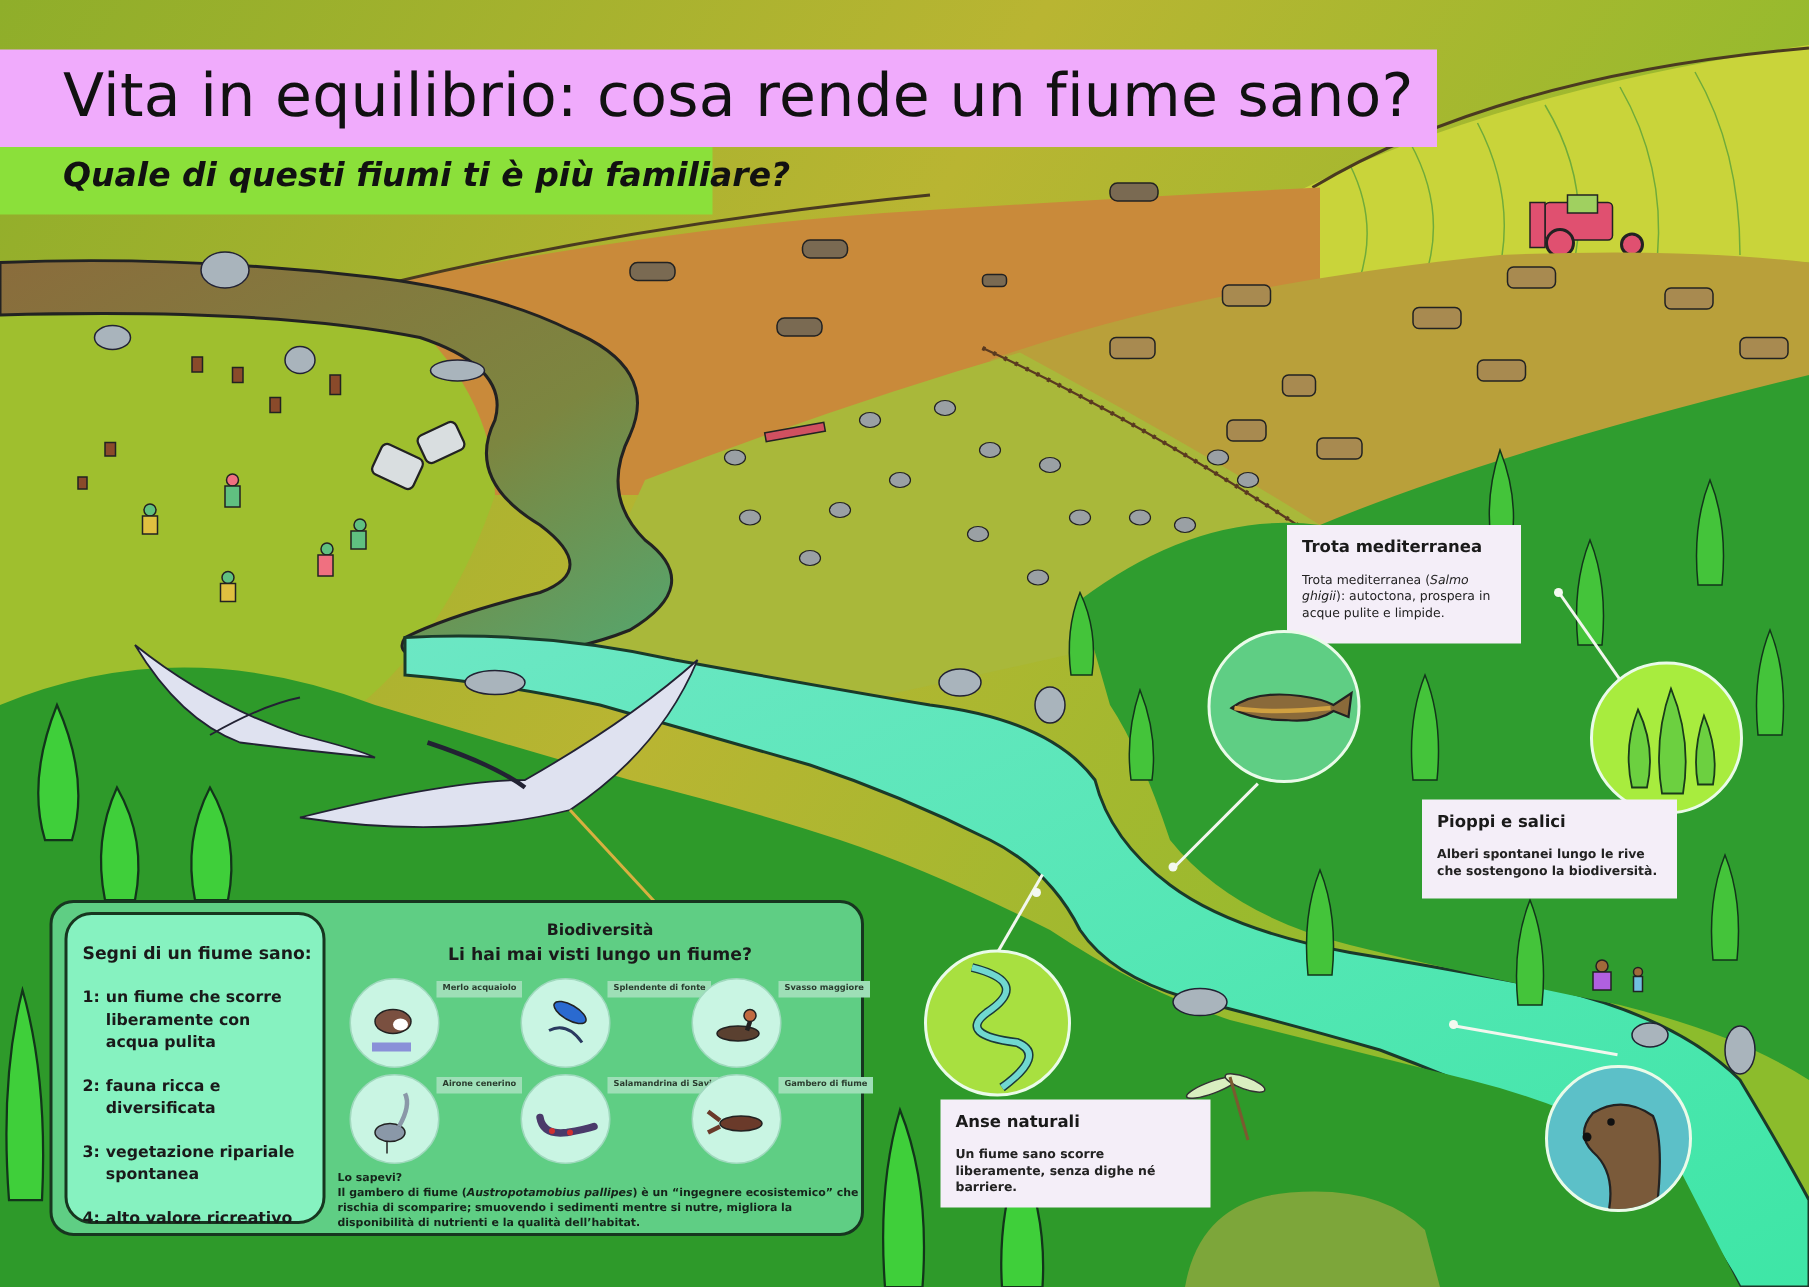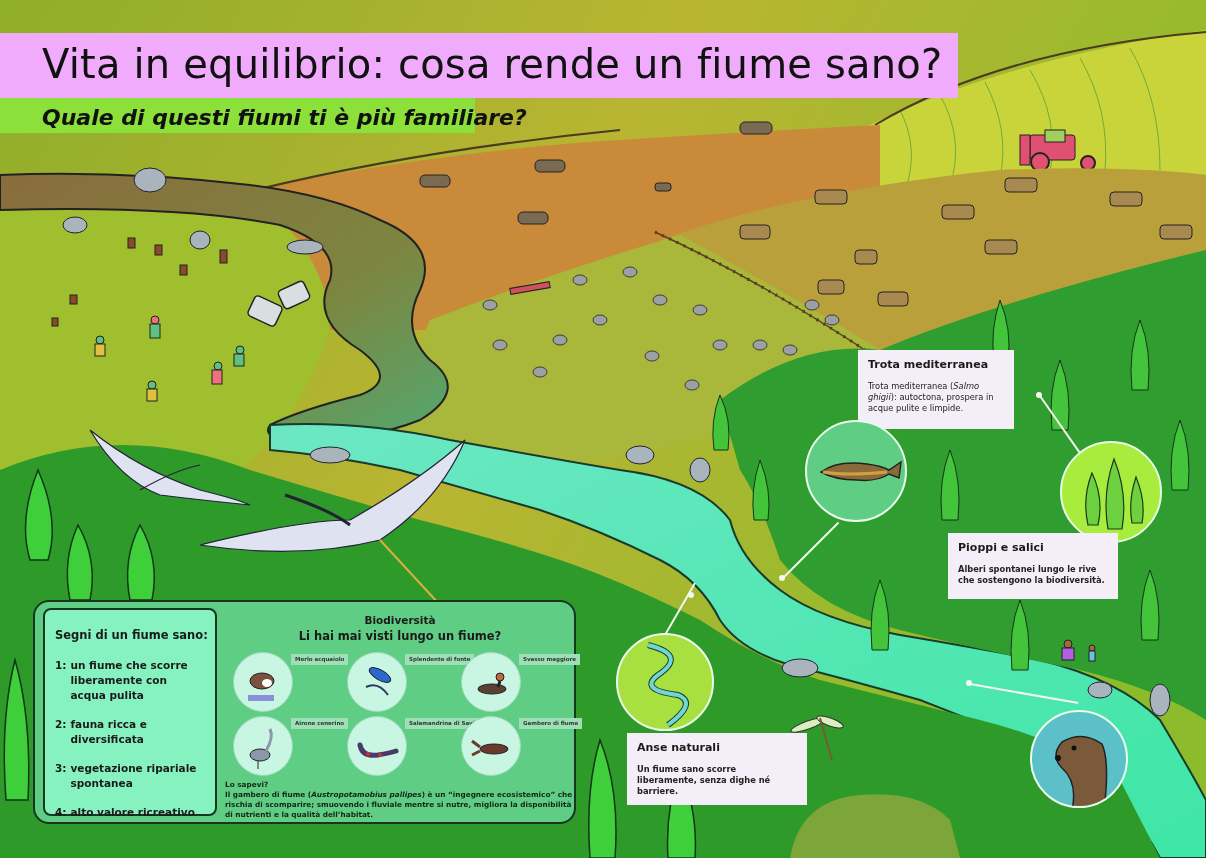--- a/index.html
+++ b/index.html
@@ -3,26 +3,26 @@
 <meta charset="utf-8">
 <style>
   * { box-sizing: border-box; margin: 0; padding: 0; }
   html, body { width: 1206px; height: 858px; overflow: hidden; background: #6fa52a; }
   body { position: relative; font-family: "DejaVu Sans", "Liberation Sans", sans-serif; color: #1a1a1a; }
   #poster { position: absolute; left: 0; top: 0; width: 1206px; height: 858px; overflow: hidden; }
   #scene { position: absolute; left: 0; top: 0; width: 1206px; height: 858px; }
 
   .title-bar { position: absolute; left: 0; top: 33px; width: 958px; height: 65px; background: #f0abfc; }
   .title-text { position: absolute; left: 42px; top: 8px; font-size: 40px; font-weight: normal; letter-spacing: 0.2px; white-space: nowrap; color: #111; }
-  .subtitle-bar { position: absolute; left: 0; top: 98px; width: 475px; height: 35px; background: #8be03a; }
+  .subtitle-bar { position: absolute; left: 0; top: 98px; width: 475px; height: 45px; background: #8be03a; }
   .subtitle-text { position: absolute; left: 42px; top: 7px; font-size: 22px; font-style: italic; white-space: nowrap; color: #111; }
 
   
   .info-panel { position: absolute; left: 33px; top: 600px; width: 543px; height: 224px; background: #5fce84; border: 2px solid #17361f; border-radius: 16px; }
-  .signs-box { position: absolute; left: 8px; top: 6px; width: 174px; height: 208px; background: #86f2c0; border: 2px solid #17361f; border-radius: 8px; padding: 18px 10px 0 10px; }
+  .signs-box { position: absolute; left: 8px; top: 6px; width: 174px; height: 208px; background: #86f2c0; border: 2px solid #17361f; border-radius: 18px; padding: 18px 10px 0 10px; }
   .signs-title { font-size: 11.5px; font-weight: bold; margin-bottom: 16px; white-space: nowrap; }
   .signs-item { display: flex; font-size: 10.5px; font-weight: bold; line-height: 15px; margin-bottom: 14px; }
   .signs-num { flex: 0 0 auto; margin-right: 4px; }
   .bio-title { position: absolute; left: 190px; width: 350px; text-align: center; font-size: 10.5px; font-weight: bold; }
   .bio-t1 { top: 12px; }
   .bio-t2 { top: 27px; font-size: 11.5px; }
   .species { position: absolute; width: 110px; height: 60px; }
   .species-circle { position: absolute; left: 0; top: 0; width: 60px; height: 60px; border-radius: 50%; background: #c9f5e3; border: 1px solid #9fd9bd; overflow: hidden; }
   .species-label { position: absolute; left: 58px; top: 2px; height: 11px; padding: 0 4px; background: #9edfb7; font-size: 5.5px; font-weight: bold; line-height: 11px; white-space: nowrap; color: #2a3c2e; }
   .fact { position: absolute; left: 190px; top: 178px; width: 350px; font-size: 7.3px; font-weight: bold; line-height: 10px; color: #15241a; }
@@ -312,21 +312,21 @@
         <svg width="60" height="60" viewBox="0 0 60 60">
             <ellipse cx="32" cy="32" rx="14" ry="5" fill="#6a3a2a" stroke="#222"></ellipse>
             <path d="M18 30 L10 24 M18 34 L10 38" stroke="#6a3a2a" stroke-width="3"></path>
           </svg>
       </div>
       <span class="species-label">Gambero di fiume</span>
     </div>
 
     <div class="fact">
       <div>Lo sapevi?</div>
-      <div><span>Il gambero di fiume (</span><i>Austropotamobius pallipes</i><span>) è un “ingegnere ecosistemico” che rischia di scomparire; smuovendo i fluviale mentre si nutre, migliora la disponibilità di nutrienti e la qualità dell’habitat.</span></div>
+      <div><span>Il gambero di fiume (</span><i>Austropotamobius pallipes</i><span>) è un “ingegnere ecosistemico” che rischia di scomparire; smuovendo i sedimenti mentre si nutre, migliora la disponibilità di nutrienti e la qualità dell’habitat.</span></div>
     </div>
   </div>
 
   <div class="leader" style="left:782px; top:578px; width:80px; transform:rotate(-45deg);"></div>
   <div class="dot" style="left:779px; top:575px;"></div>
   <div class="leader" style="left:1040px; top:395px; width:100px; transform:rotate(55deg);"></div>
   <div class="dot" style="left:1036px; top:392px;"></div>
   <div class="leader" style="left:665px; top:634px; width:60px; transform:rotate(-60deg);"></div>
   <div class="dot" style="left:688px; top:592px;"></div>
   <div class="leader" style="left:970px; top:683px; width:110px; transform:rotate(10deg);"></div>

